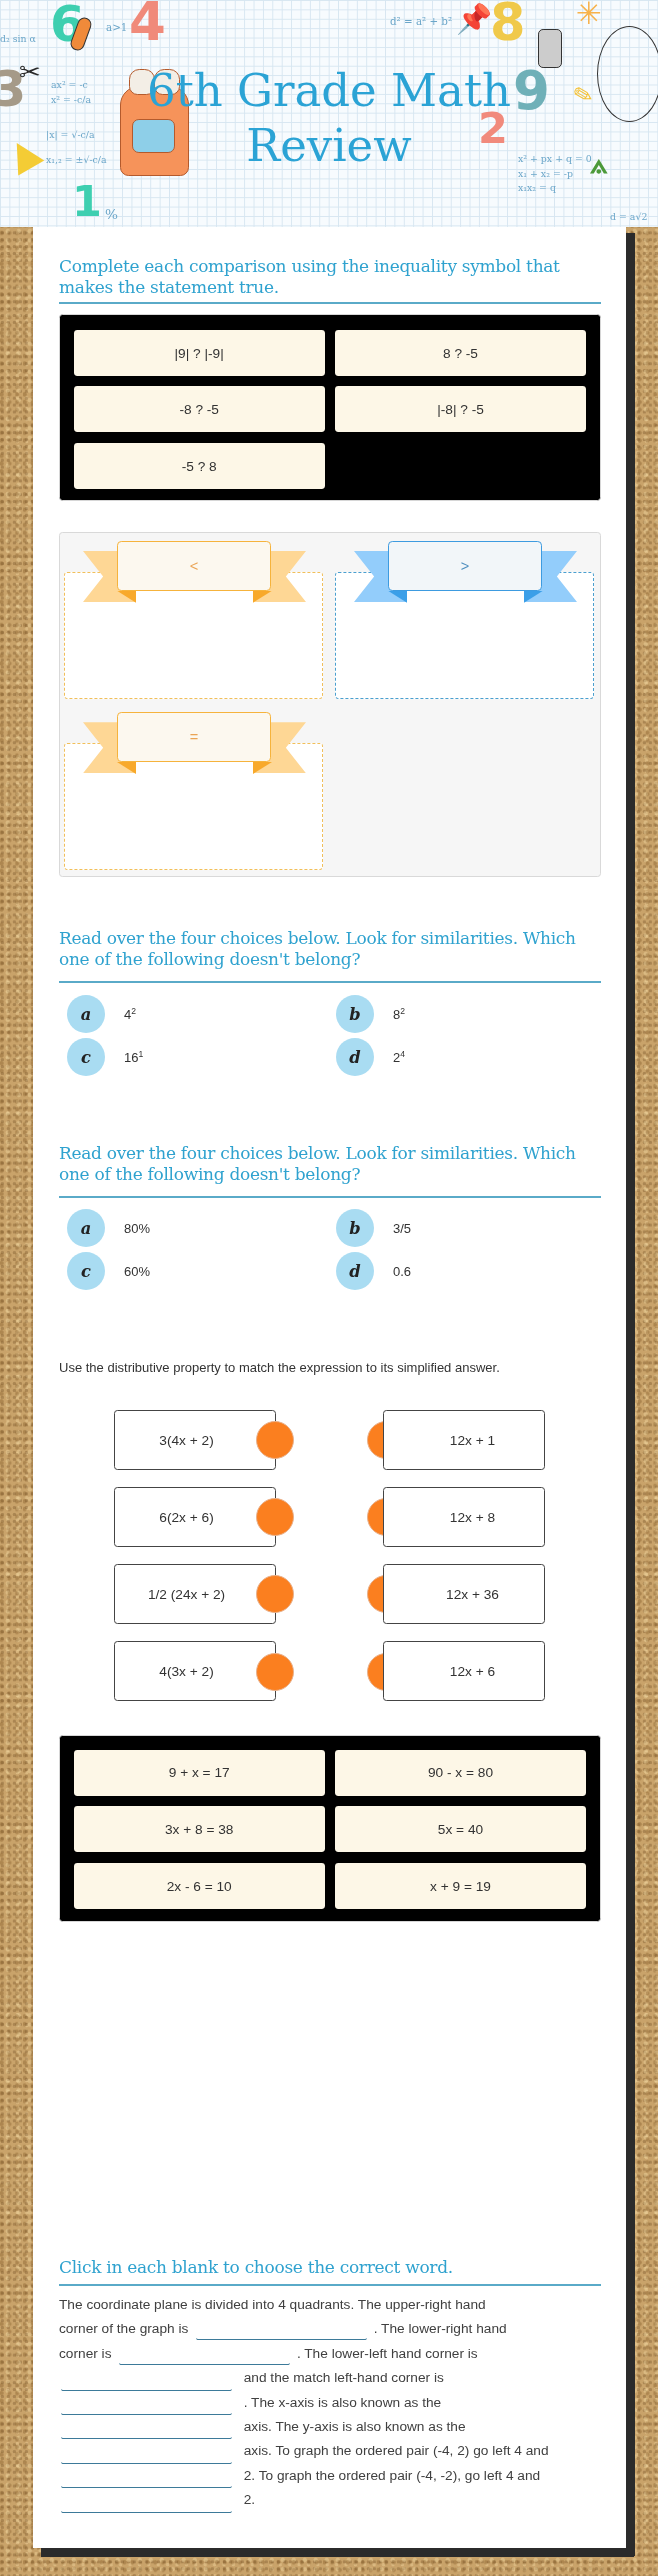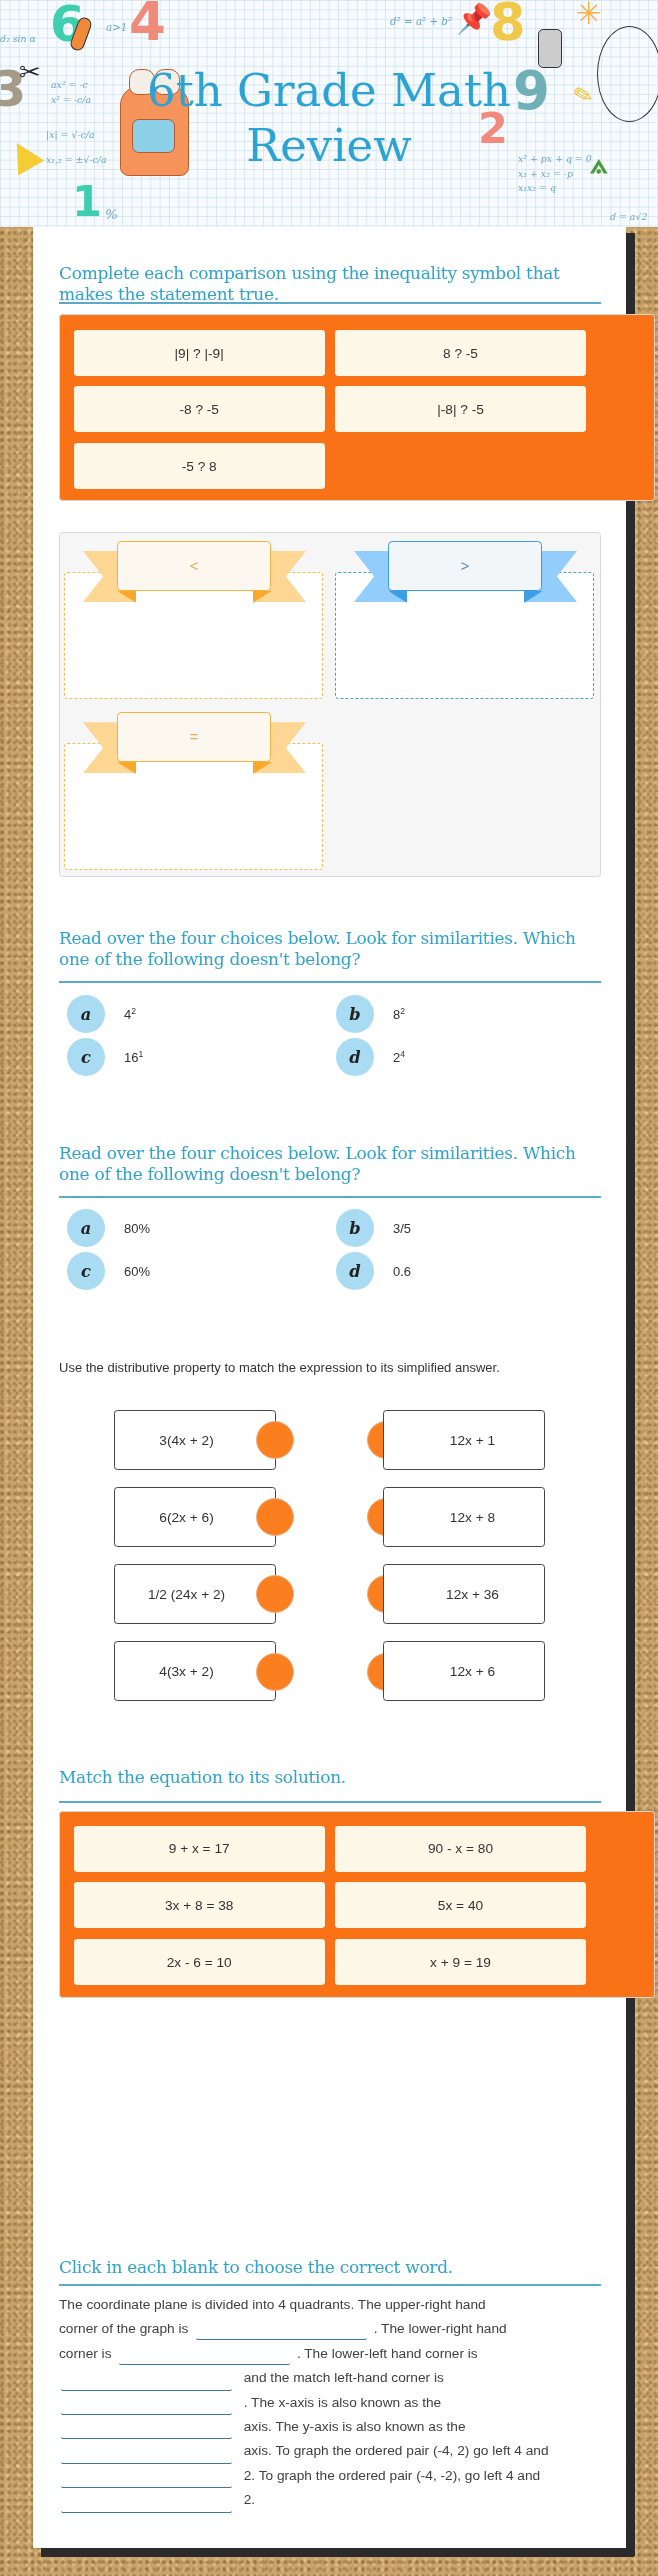--- a/index.html
+++ b/index.html
@@ -28,43 +28,43 @@
     overflow: hidden;
   }
   .header-title {
     position: absolute; left: 0; right: 0; top: 63px;
     text-align: center;
     font-family: "DejaVu Serif", serif;
     font-size: 45px; line-height: 55px;
     color: #2ba3d5;
   }
   .deco { position: absolute; font-family: "DejaVu Sans", sans-serif; font-weight: bold; }
-  .formula { position: absolute; font-family: "DejaVu Serif", serif; font-style: italic; color: #6ba6c9; font-size: 9.4px; }
+  .formula { position: absolute; font-family: "DejaVu Serif", serif; color: #6ba6c9; font-size: 9.4px; }
 
   .backpack { position: absolute; left: 120px; top: 69px; width: 69px; height: 107px; }
   .backpack .body { position: absolute; left: 0; top: 17px; width: 69px; height: 90px; background: #f6935a; border: 1.7px solid #b45a2c; border-radius: 19px 19px 8.6px 8.6px; }
   .backpack .pocket { position: absolute; left: 12px; top: 50px; width: 43px; height: 34px; background: #8ecfe8; border: 1.7px solid #b45a2c; border-radius: 6.9px; }
   .backpack .cat { position: absolute; top: 0; width: 26px; height: 26px; background: #f3eee6; border: 1.7px solid #b45a2c; border-radius: 10.3px 10.3px 8.6px 8.6px; }
 
   
   .card-shadow-r { position: absolute; left: 626px; top: 233px; width: 8.6px; height: 2323px; background: #2b2b2b; }
   .card-shadow-b { position: absolute; left: 41px; top: 2548px; width: 593px; height: 8.6px; background: #2b2b2b; }
   .card { position: absolute; left: 33px; top: 227px; width: 593px; height: 2321px; background: #fff; }
 
   .sec-title {
     position: absolute; left: 26px; width: 540px;
     font-family: "DejaVu Serif", serif;
     font-size: 17px; line-height: 21.4px; color: #2fa2cf;
     letter-spacing: -0.3px;
   }
   .divider { position: absolute; left: 26px; width: 542px; height: 1.7px; background: #5aaac8; }
 
   .box {
-    position: absolute; left: 26px; width: 596px;
-    border: 0.9px solid #d6d6d6; border-radius: 3.4px; background: #f97316;
+    position: absolute; left: 26px; width: 542px;
+    border: 0.9px solid #d6d6d6; border-radius: 3.4px; background: #000000;
   }
   .tile {
     position: absolute; width: 251px; height: 46px;
     background: #fdf7e7; border-radius: 3.4px;
     display: flex; align-items: center; justify-content: center;
     font-size: 13.7px; color: #333;
   }
 
   .cat-box {
     position: absolute; left: 26px; width: 542px;
@@ -176,21 +176,21 @@
     <div>6th Grade Math</div>
     <div>Review</div>
   </div>
 </div>
 
 <div class="card-shadow-r"></div>
 <div class="card-shadow-b"></div>
 
 <div class="card">
 
-  <div class="sec-title" style="top:36px;">Complete each comparison using the inequality symbol that makes the statement true.</div>
+  <div class="sec-title" style="top:29px;">Complete each comparison using the inequality symbol that makes the statement true.</div>
   <div class="divider" style="top:75px;"></div>
 
   <div class="box" style="top:87px;height:187px;">
     <div class="tile" style="left:13.7px;top:15.4px;">|9|  ? |-9|</div>
     <div class="tile" style="left:275px;top:15.4px;">8   ?   -5</div>
     <div class="tile" style="left:13.7px;top:71px;">-8   ?   -5</div>
     <div class="tile" style="left:275px;top:71px;">|-8|   ?   -5</div>
     <div class="tile" style="left:13.7px;top:128px;">-5   ?   8</div>
   </div>
 
@@ -282,21 +282,21 @@
   <div class="match right" style="left:350px;top:1337px;">12x + 36</div>
 
   <div class="match left" style="left:81px;top:1414px;">4(3x + 2)</div>
   <div class="dot" style="left:223px;top:1426px;"></div>
   <div class="dot" style="left:334px;top:1426px;"></div>
   <div class="match right" style="left:350px;top:1414px;">12x + 6</div>
 
   <div class="sec-title" style="top:1540px;">Match the equation to its solution.</div>
   <div class="divider" style="top:1574px;"></div>
 
-  <div class="box" style="top:1584px;height:187px;">
+  <div class="box" style="top:1508px;height:187px;">
     <div class="tile" style="left:13.7px;top:13.7px;">9 + x = 17</div>
     <div class="tile" style="left:275px;top:13.7px;">90 - x = 80</div>
     <div class="tile" style="left:13.7px;top:70px;">3x + 8 = 38</div>
     <div class="tile" style="left:275px;top:70px;">5x = 40</div>
     <div class="tile" style="left:13.7px;top:127px;">2x - 6 = 10</div>
     <div class="tile" style="left:275px;top:127px;">x + 9 = 19</div>
   </div>
 
 
   <div class="sec-title" style="top:2030px;">Click in each blank to choose the correct word.</div>

